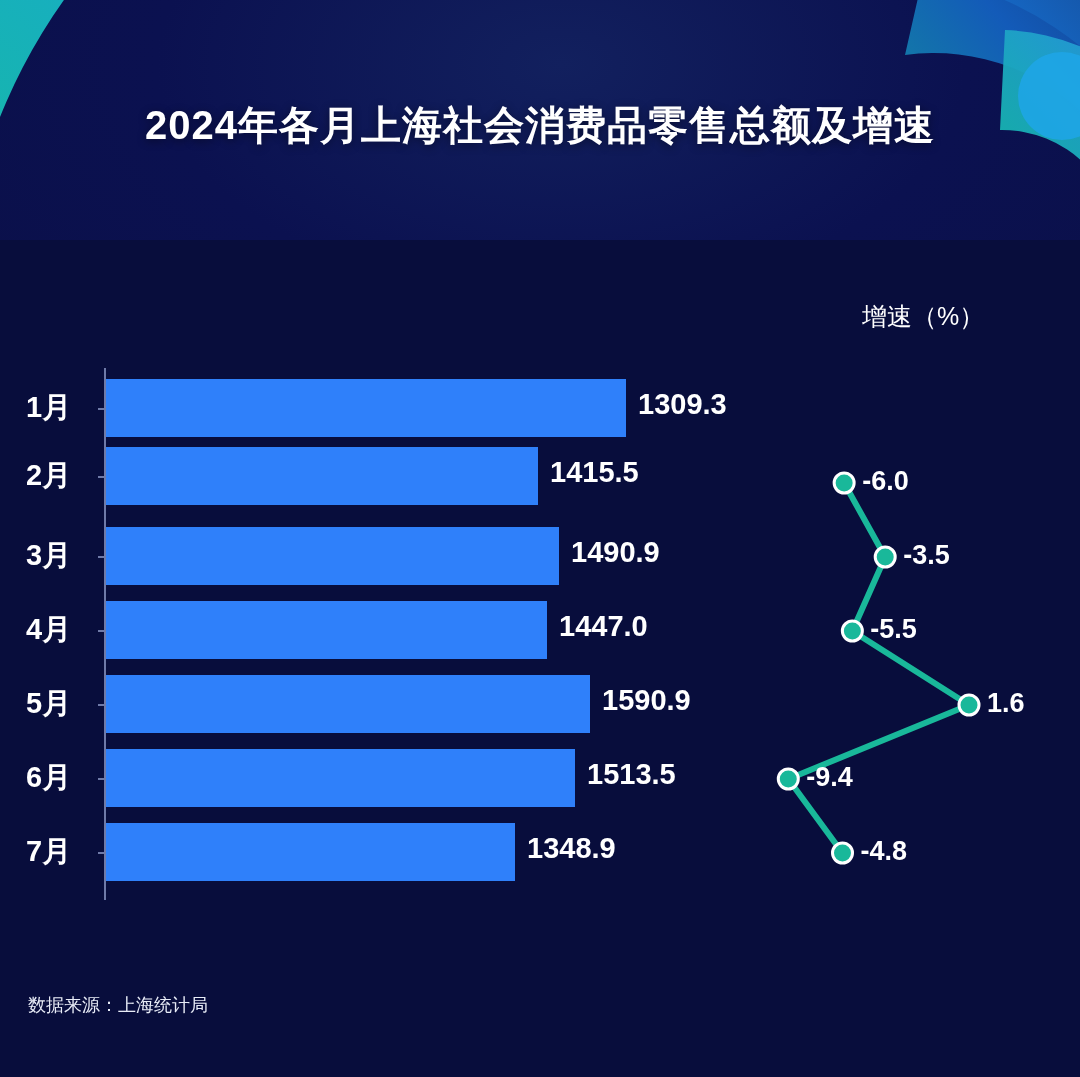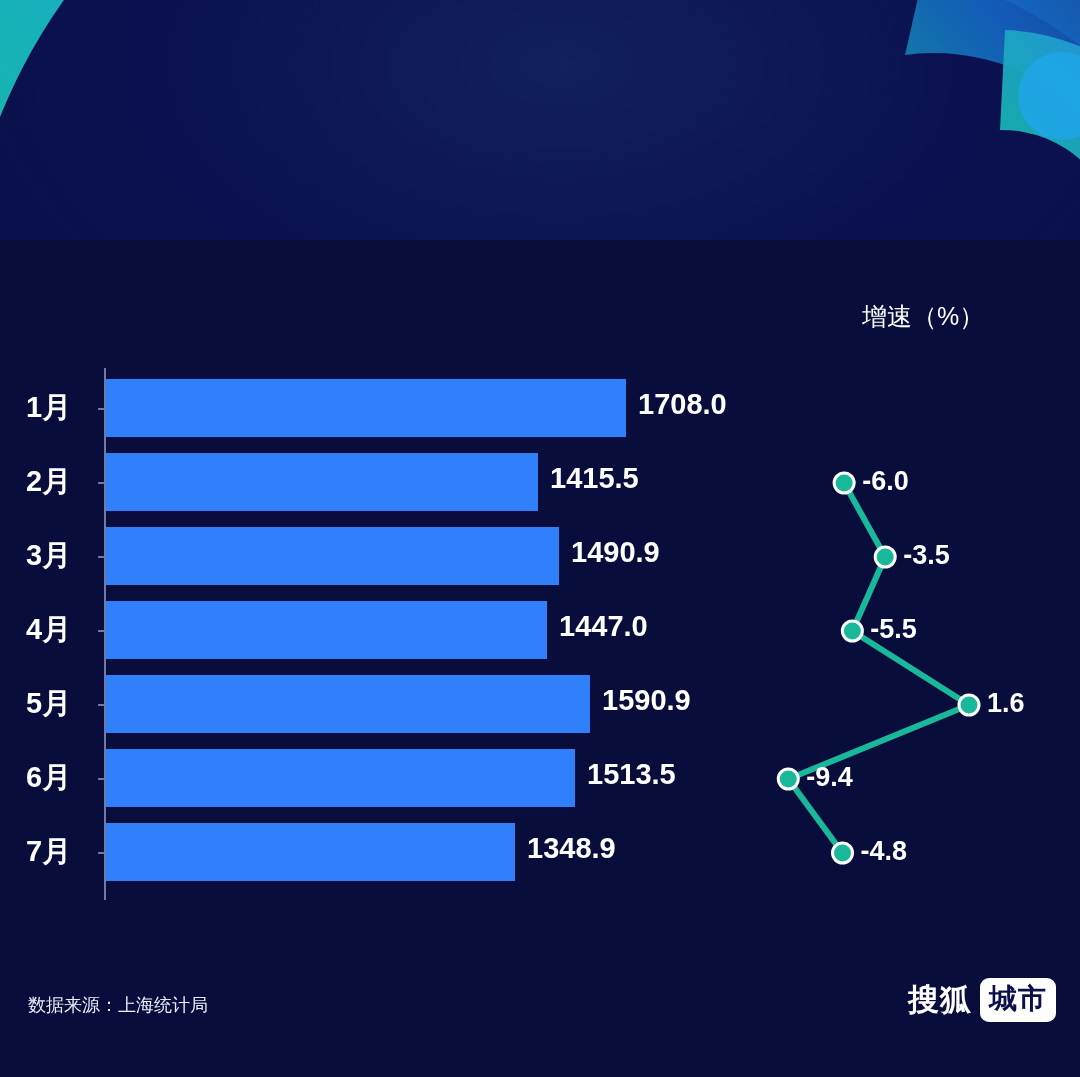--- a/index.html
+++ b/index.html
@@ -211,33 +211,34 @@
       <path d="M -120 300 A 470 470 0 0 1 700 -180 L 860 -120 A 560 560 0 0 0 -40 330 Z" fill="url(#gradSwoosh)" opacity="0.95"></path>
       <path d="M -150 250 A 400 400 0 0 1 620 -210 L 700 -180 A 470 470 0 0 0 -120 300 Z" fill="#16306e" opacity="0.85"></path>
 
       <path d="M 1180 420 A 330 330 0 0 0 800 -20 L 840 -120 A 430 430 0 0 1 1260 400 Z" fill="url(#gradArcA)" opacity="0.95"></path>
       <path d="M 1140 330 A 215 215 0 0 0 905 55 L 930 -55 A 320 320 0 0 1 1230 320 Z" fill="url(#gradArcB)" opacity="0.9"></path>
       <path d="M 1120 250 A 118 118 0 0 0 1000 130 L 1005 30 A 218 218 0 0 1 1215 245 Z" fill="url(#gradArcC)" opacity="0.95"></path>
       <circle cx="1062" cy="96" r="44" fill="#1fa6e8" opacity="0.85"></circle>
     </g>
   </svg>
 
+  <div class="title">2024年各月上海社会消费品零售总额及增速</div>
 
   <div class="col-head right">增速（%）</div>
 
   <div class="chart">
     <div class="axis-line"></div>
     <div id="rows">
         <div class="row" style="top: 4px;">
           <div class="month-label">1月</div>
           <div class="tick"></div>
           <div class="bar" style="width: 520px; background: rgb(47, 128, 250);"></div>
-          <div class="bar-value" style="left: 638px;">1708.0</div>
-        </div>
-        <div class="row" style="top: 78px; padding-left: 36px;">
+          <div class="bar-value" style="left: 638px;">1309.3</div>
+        </div>
+        <div class="row" style="top: 72px; padding-left: 36px;">
           <div class="month-label">2月</div>
           <div class="tick"></div>
           <div class="bar" style="width: 432px; background: rgb(47, 128, 250);"></div>
           <div class="bar-value" style="left: 550px;">1415.5</div>
         </div>
         <div class="row" style="top: 152px;">
           <div class="month-label">3月</div>
           <div class="tick"></div>
           <div class="bar" style="width: 453px; background: rgb(47, 128, 250);"></div>
           <div class="bar-value" style="left: 571px;">1490.9</div>
@@ -281,18 +282,14 @@
         <div class="line-label" style="left: 862.143px; top: 98px;">-6.0</div>
         <div class="line-label" style="left: 903.214px; top: 172px;">-3.5</div>
         <div class="line-label" style="left: 870.357px; top: 246px;">-5.5</div>
         <div class="line-label" style="left: 987px; top: 320px;">1.6</div>
         <div class="line-label" style="left: 806.286px; top: 394px;">-9.4</div>
         <div class="line-label" style="left: 860.5px; top: 468px;">-4.8</div>
       </div>
   </div>
 
   <div class="source">数据来源：上海统计局</div>
-  <div class="logo">
-    <span class="logo-brand">搜狐</span>
-    <span class="logo-tag">城市</span>
-  </div>
 
 </div>
 
 </body></html>

